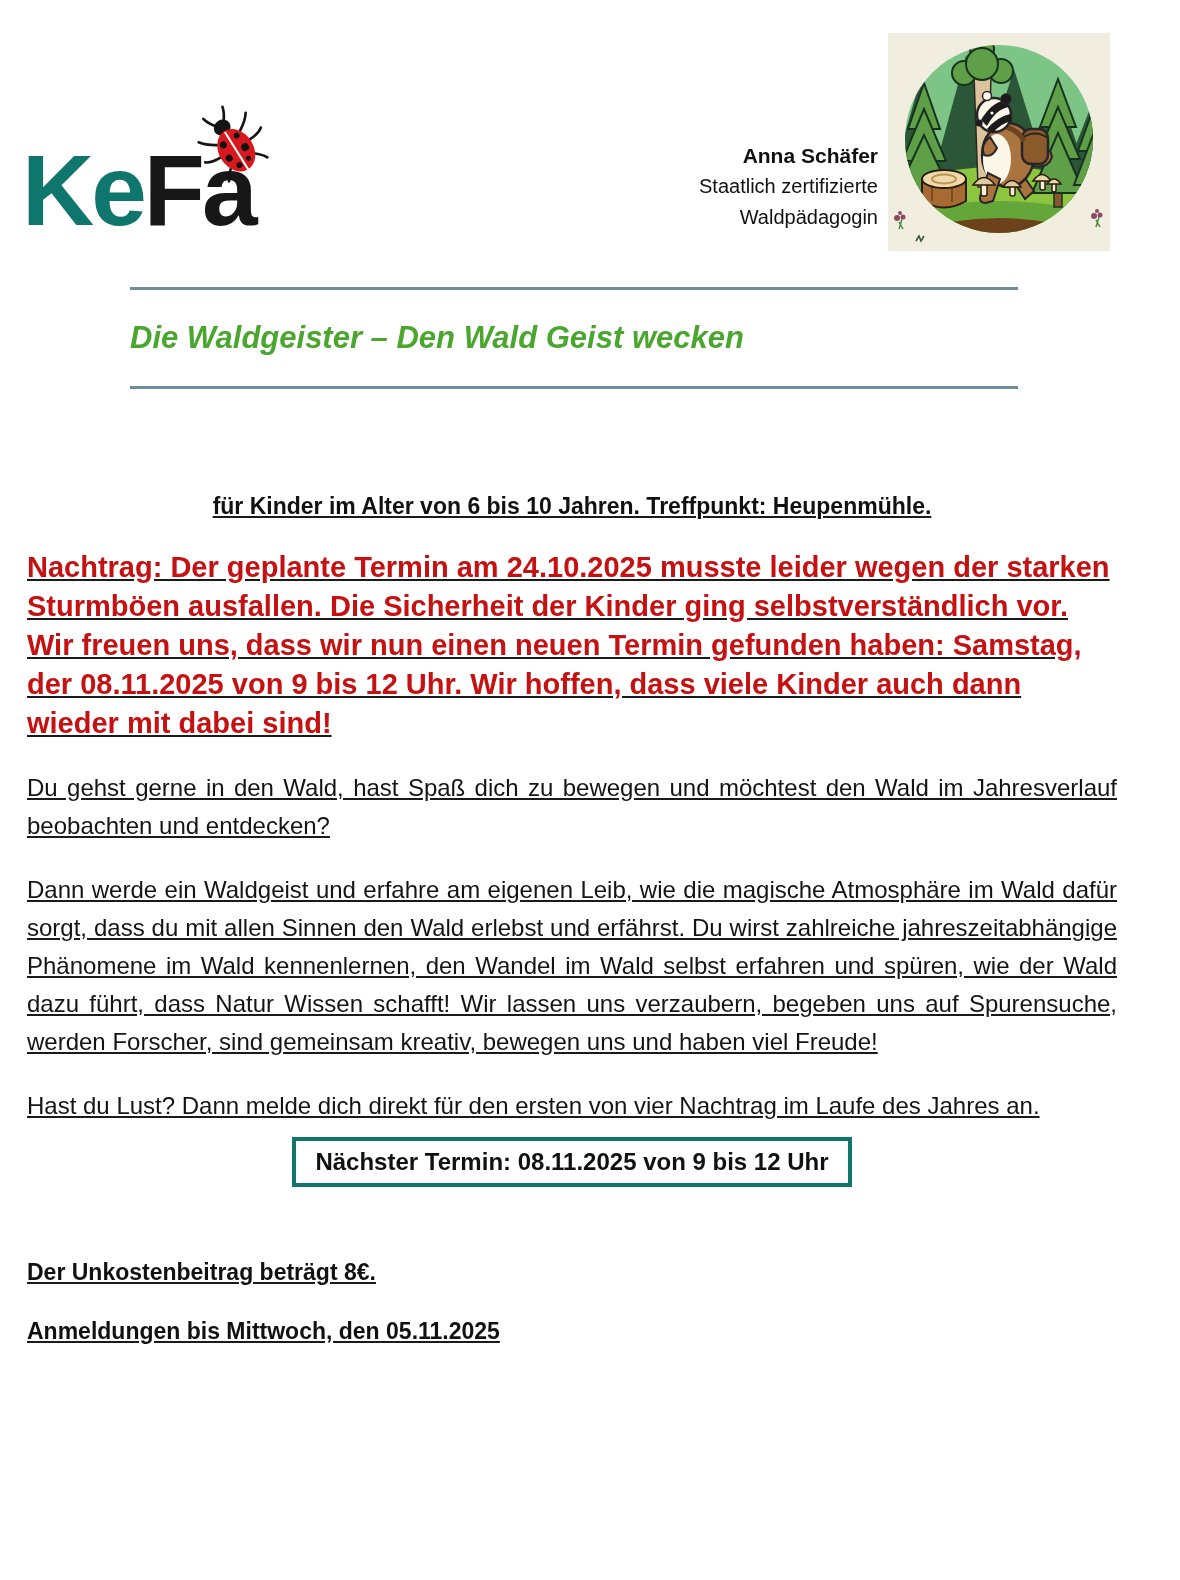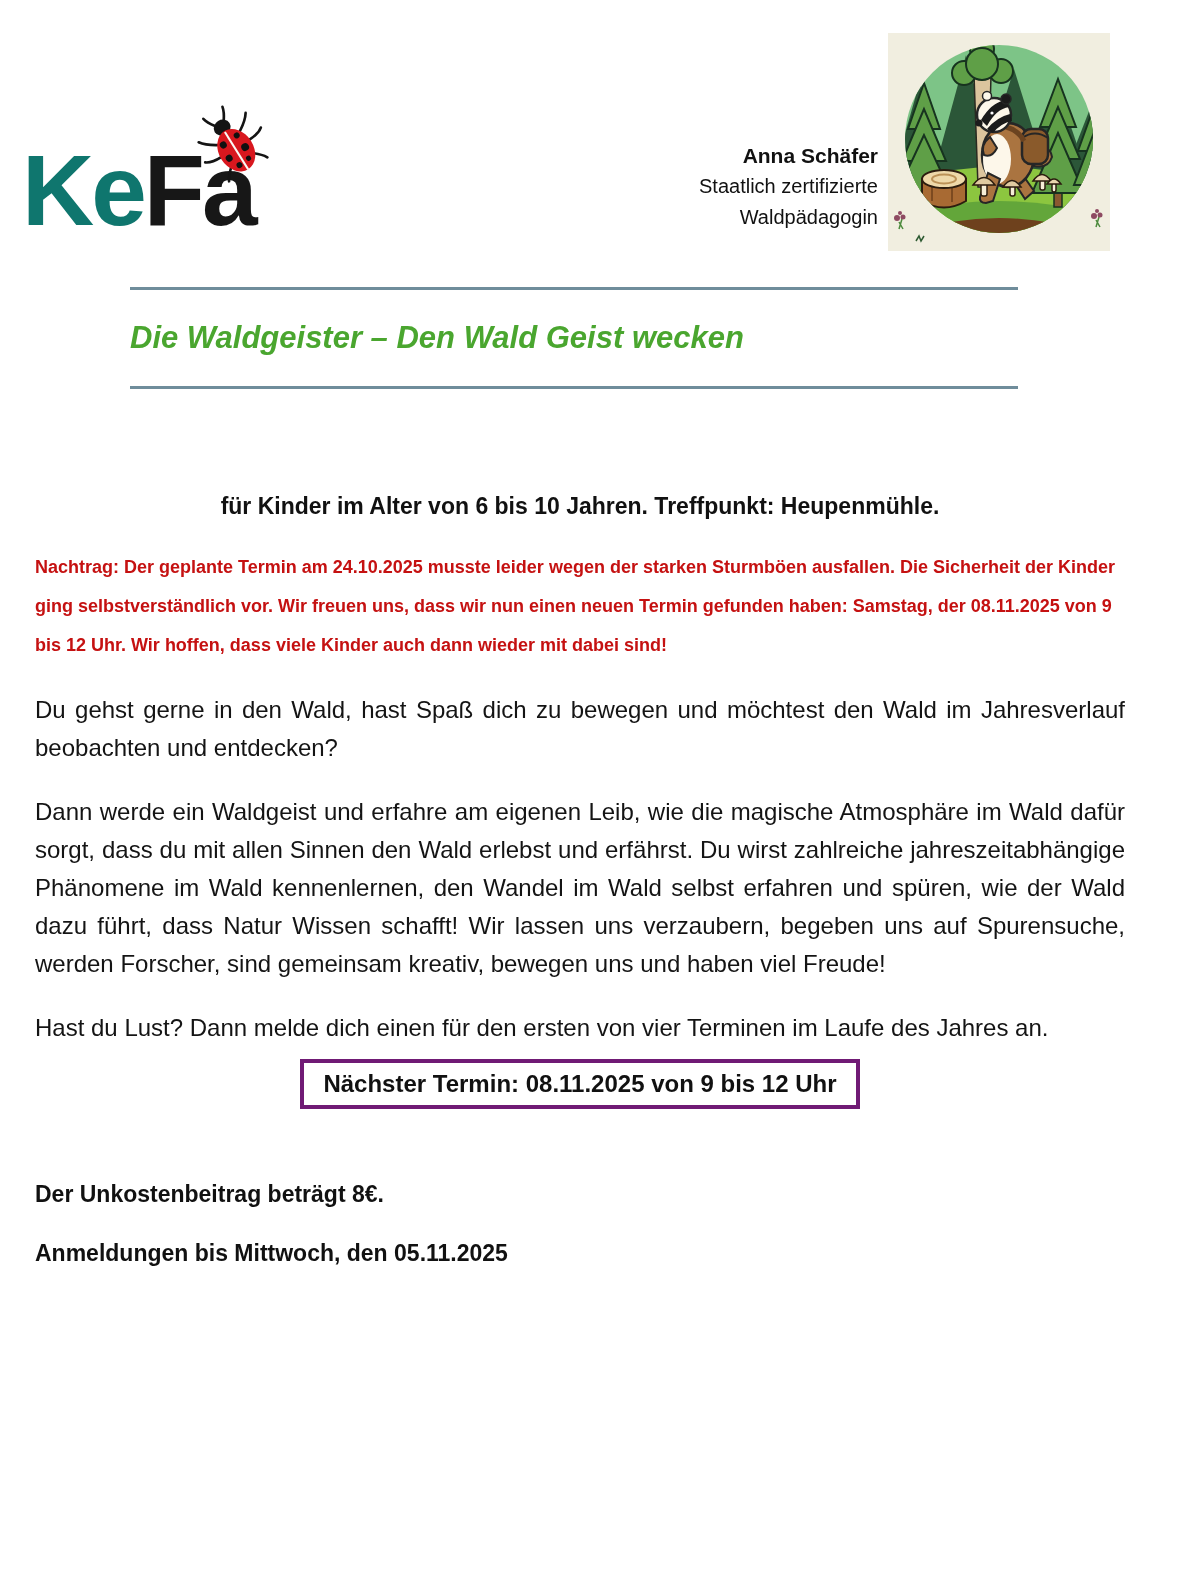--- a/index.html
+++ b/index.html
@@ -16,28 +16,28 @@
   .contact { position:absolute; right:302px; top:140px; text-align:right; font-size:20px; line-height:31px; color:#111; }
   .contact-name { font-weight:700; font-size:21px; }
   .illustration { position:absolute; left:888px; top:33px; width:222px; height:218px; }
 
   
   .rule { width:888px; margin-left:130px; border-top:3px solid #6f8d9b; height:0; }
   .title-wrap { width:888px; margin-left:130px; text-align:left; padding:27px 0 28px 0; }
   .title { margin:0; font-size:31px; line-height:41px; font-style:italic; font-weight:700; color:#4aa62f; }
 
   
-  .content { margin-left:35px; width:1090px; }
+  .content { margin-left:27px; width:1090px;text-decoration:underline; }
   p, h2 { margin:0; }
   .intro { margin-top:104px; text-align:center; font-weight:700; font-size:23px; line-height:26px; color:#111; }
-  .notice { margin-top:29px; color:#c51111; font-weight:700; font-size:18px; line-height:39px; text-align:left; }
+  .notice { margin-top:29px; color:#c51111; font-weight:700; font-size:29px; line-height:39px; text-align:left; }
   .section-heading { margin-top:78px; font-size:24px; line-height:28px; font-weight:700; color:#111; }
   .body-para { margin-top:26px; font-size:24px; line-height:38px; text-align:justify; color:#141414; }
   .box-wrap { margin-top:12px; text-align:center; }
-  .next-date-box { display:inline-block; border:4px solid #701a75; padding:7px 19px; font-weight:700; font-size:24px; line-height:28px; color:#111; }
+  .next-date-box { display:inline-block; border:4px solid #0f766e; padding:7px 19px; font-weight:700; font-size:24px; line-height:28px; color:#111; }
   .footer-line { margin-top:33px; font-weight:700; font-size:23px; line-height:26px; color:#111; }
   .footer-line.first { margin-top:72px; }
 </style>
 </head>
 <body>
 
 <div class="page">
 
   <header class="header">
 
@@ -188,21 +188,21 @@
   <div class="rule"></div>
 
   <main class="content">
     <p class="intro">für Kinder im Alter von 6 bis 10 Jahren. Treffpunkt: Heupenmühle.</p>
 
     <p class="notice">Nachtrag: Der geplante Termin am 24.10.2025 musste leider wegen der starken Sturmböen ausfallen. Die Sicherheit der Kinder ging selbstverständlich vor. Wir freuen uns, dass wir nun einen neuen Termin gefunden haben: Samstag, der 08.11.2025 von 9 bis 12 Uhr. Wir hoffen, dass viele Kinder auch dann wieder mit dabei sind!</p>
 
 
     <p class="body-para">Du gehst gerne in den Wald, hast Spaß dich zu bewegen und möchtest den Wald im Jahresverlauf beobachten und entdecken?</p>
     <p class="body-para">Dann werde ein Waldgeist und erfahre am eigenen Leib, wie die magische Atmosphäre im Wald dafür sorgt, dass du mit allen Sinnen den Wald erlebst und erfährst. Du wirst zahlreiche jahreszeitabhängige Phänomene im Wald kennenlernen, den Wandel im Wald selbst erfahren und spüren, wie der Wald dazu führt, dass Natur Wissen schafft! Wir lassen uns verzaubern, begeben uns auf Spurensuche, werden Forscher, sind gemeinsam kreativ, bewegen uns und haben viel Freude!</p>
-    <p class="body-para">Hast du Lust? Dann melde dich einen für den ersten von vier Terminen im Laufe des Jahres an.</p>
+    <p class="body-para">Hast du Lust? Dann melde dich direkt für den ersten von vier Nachtrag im Laufe des Jahres an.</p>
 
     <div class="box-wrap">
       <div class="next-date-box">Nächster Termin: 08.11.2025 von 9 bis 12 Uhr</div>
     </div>
 
     <p class="footer-line first">Der Unkostenbeitrag beträgt 8€.</p>
     <p class="footer-line">Anmeldungen bis Mittwoch, den 05.11.2025</p>
   </main>
 
 </div>

